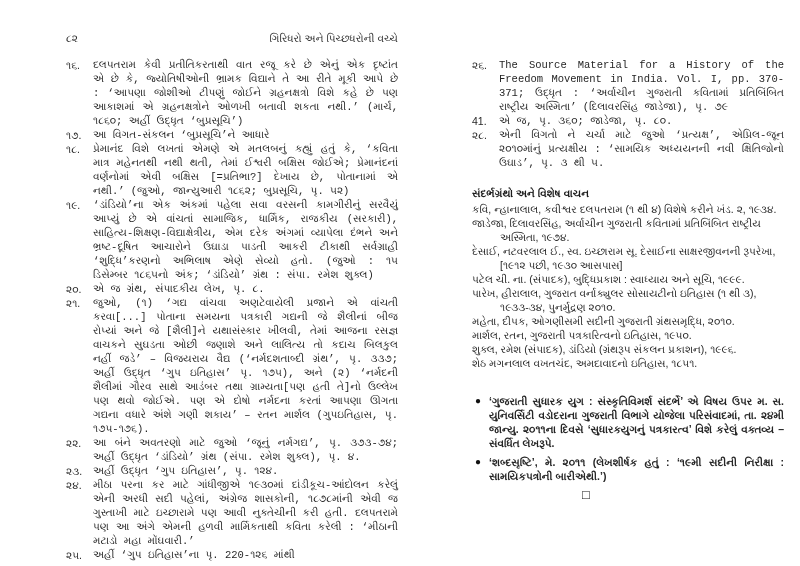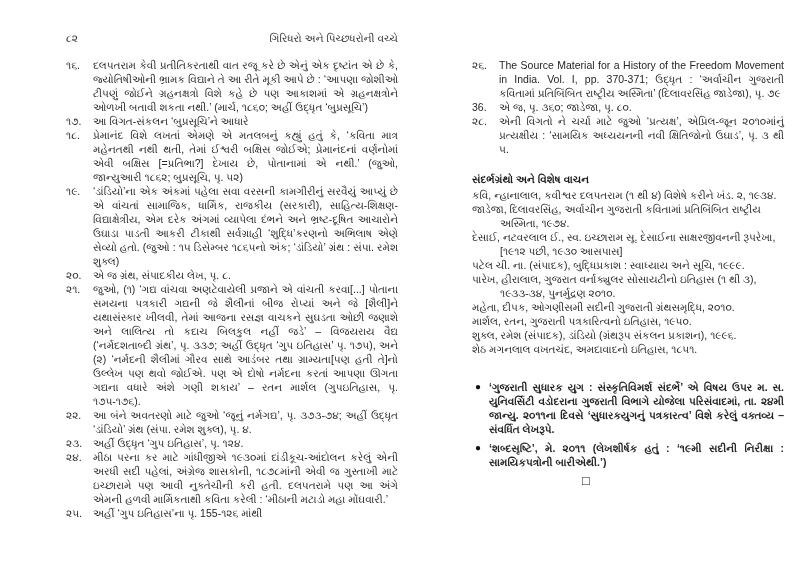--- a/index.html
+++ b/index.html
@@ -13,21 +13,21 @@
   .col-right { position: absolute; left: 472px; top: 58px; width: 312px; }
 
   .page-header {
     display: flex; justify-content: space-between; align-items: baseline;
     font-size: 10.5px; line-height: 14px; color: #2e2e2e; margin-bottom: 13px;
   }
   .running-head { text-align: right; }
 
   .note { display: flex; align-items: flex-start; font-size: 10.5px; line-height: 14px; }
   .note .num { flex: 0 0 27px; }
-  .note .txt { flex: 1; text-align: justify; }
+  .note .txt { flex: 1; text-align: justify; font-family: Liberation Mono, monospace; }
 
   .col-right { font-size: 10.5px; line-height: 14px; }
   .refs-heading { font-size: 10.5px; line-height: 14px; font-weight: bold; color: #1c1c1c; margin-top: 16px; margin-bottom: 2px; }
   .ref { padding-left: 28px; text-indent: -28px; }
 
   .bullets { margin-top: 24px; }
   .bullet { display: flex; align-items: flex-start; margin-bottom: 5px; }
   .bullet .dot { flex: 0 0 17px; padding-left: 3px; font-size: 10px; line-height: 14px; color: #111; }
   .bullet .txt { flex: 1; text-align: justify; font-weight: bold; }
 
@@ -85,34 +85,34 @@
     <span class="txt">અહીં ઉદ્ધૃત ‘ગુપ ઇતિહાસ’, પૃ. ૧૨૪.</span>
   </div>
 
   <div class="note">
     <span class="num">૨૪.</span>
     <span class="txt">મીઠા પરના કર માટે ગાંધીજીએ ૧૯૩૦માં દાંડીકૂચ-આંદોલન કરેલું એની અરધી સદી પહેલાં, અંગ્રેજ શાસકોની, ૧૮૭૮માંની એવી જ ગુસ્તાખી માટે ઇચ્છારામે પણ આવી નુક્તેચીની કરી હતી. દલપતરામે પણ આ અંગે એમની હળવી માર્મિકતાથી કવિતા કરેલી : ‘મીઠાની મટાડો મહા મોંઘવારી.’</span>
   </div>
 
   <div class="note">
     <span class="num">૨૫.</span>
-    <span class="txt">અહીં ‘ગુપ ઇતિહાસ’ના પૃ. 155-૧૨૬ માંથી</span>
+    <span class="txt">અહીં ‘ગુપ ઇતિહાસ’ના પૃ. 220-૧૨૬ માંથી</span>
   </div>
 </div>
   </div>
 
   <div class="col-right">
     <div class="notes">
   <div class="note">
     <span class="num">૨૬.</span>
     <span class="txt">The Source Material for a History of the Freedom Movement in India. Vol. I, pp. 370-371; ઉદ્ધૃત : ‘અર્વાચીન ગુજરાતી કવિતામાં પ્રતિબિંબિત રાષ્ટ્રીય અસ્મિતા’ (દિલાવરસિંહ જાડેજા), પૃ. ૭૯</span>
   </div>
 
   <div class="note">
-    <span class="num">36.</span>
+    <span class="num">41.</span>
     <span class="txt">એ જ, પૃ. ૩૬૦; જાડેજા, પૃ. ૮૦.</span>
   </div>
 
   <div class="note">
     <span class="num">૨૮.</span>
     <span class="txt">એની વિગતો ને ચર્ચા માટે જુઓ ‘પ્રત્યક્ષ’, એપ્રિલ-જૂન ૨૦૧૦માંનું પ્રત્યક્ષીય : ‘સામયિક અધ્યયનની નવી ક્ષિતિજોનો ઉઘાડ’, પૃ. ૩ થી ૫.</span>
   </div>
 </div>
 
     <h3 class="refs-heading">સંદર્ભગ્રંથો અને વિશેષ વાચન</h3>

